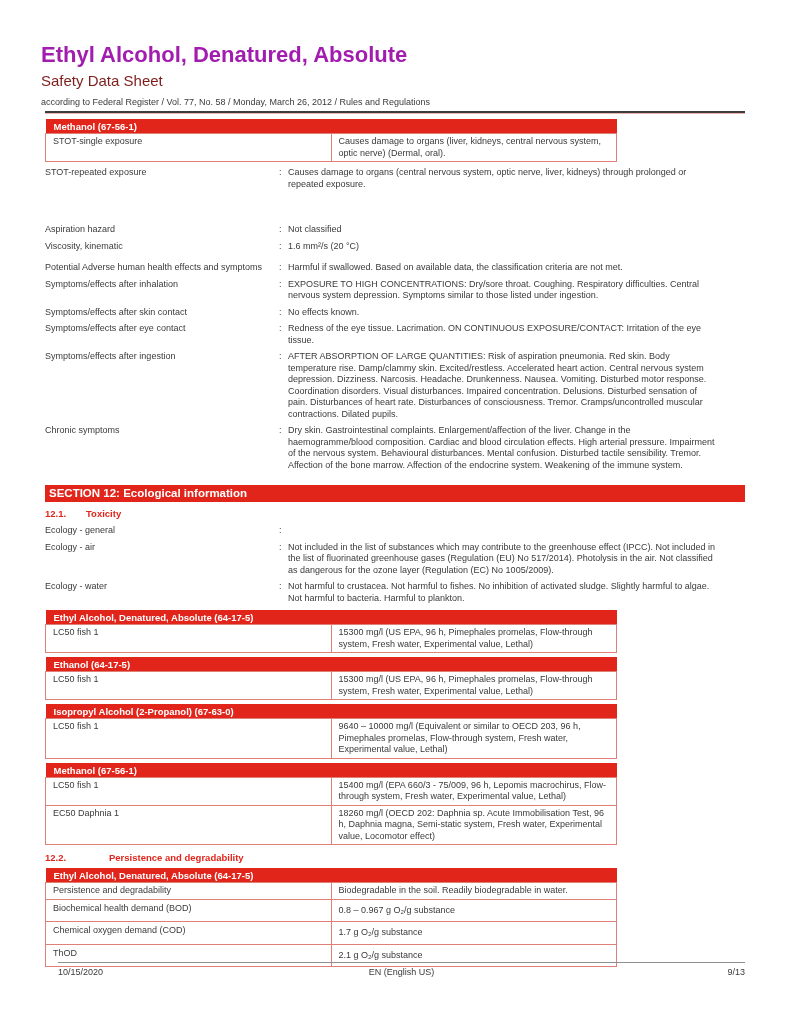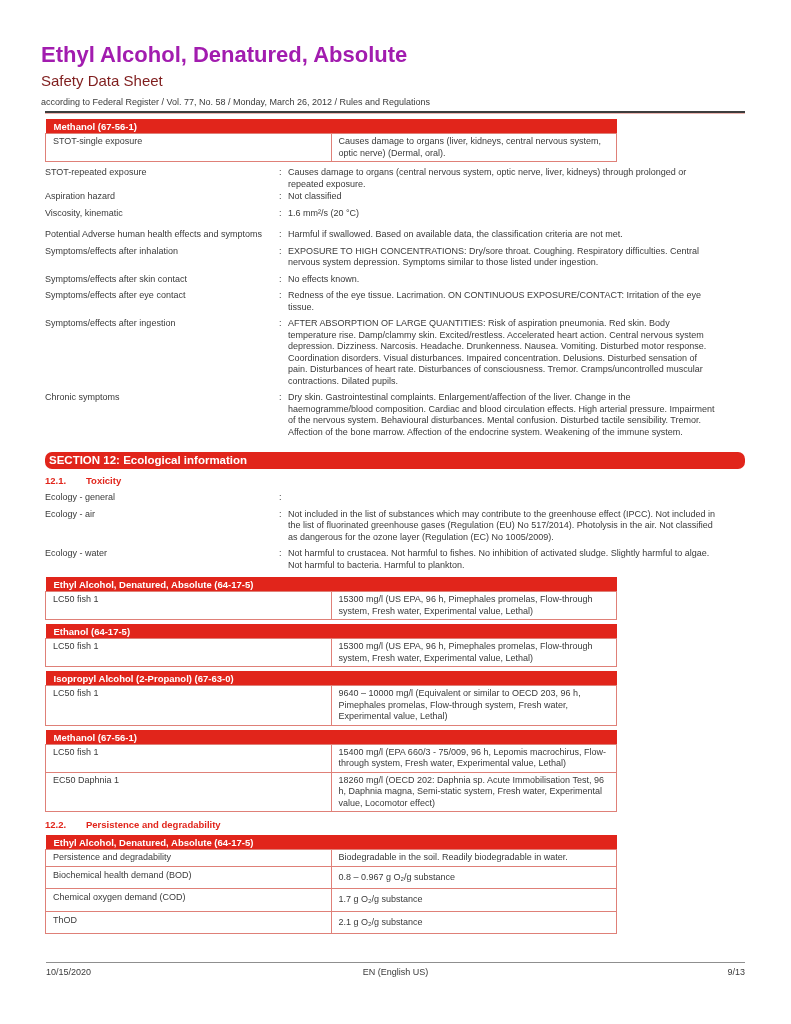--- a/index.html
+++ b/index.html
@@ -24,32 +24,32 @@
   table.sds th{background:var(--red);color:#fff;text-align:left;font-size:9.5px;font-weight:bold;padding:2px 7px 1px 8px;line-height:11px;}
   table.sds td{border:1px solid var(--tborder);padding:2px 7px;vertical-align:top;line-height:11.5px;}
   table.sds td.tl{width:221px;}
   table.tox{margin-top:4px;}
   table.tox .vwrap{display:inline-block;max-width:402px;}
   table.pers td.tall{padding-top:5px;padding-bottom:5px;}
   table.pers td.tl-tall{padding-top:3px;padding-bottom:7px;}
 
   .pairs{margin-top:5px;}
   .pair{display:flex;font-size:9px;line-height:11.5px;margin-top:5px;}
-  .pair.gap-lg{margin-top:1px;}
+  .pair.gap-lg{margin-top:34px;}
   .pair.gap-md{margin-top:10px;}
   .pl{width:234px;flex:none;}
   .pc{width:9px;flex:none;}
   .pv{width:430px;flex:none;}
 
-  .secbar{margin-top:14px;background:var(--red);color:#fff;font-weight:bold;font-size:11.5px;padding:2px 4px 3px 4px;line-height:12px;border-radius:7px;}
+  .secbar{margin-top:14px;background:var(--red);color:#fff;font-weight:bold;font-size:11.5px;padding:2px 4px 3px 4px;line-height:12px;}
   .subhead{display:flex;margin-top:6px;color:var(--red);font-weight:bold;font-size:9.5px;line-height:12px;}
-  .subhead.s2{margin-top:7px;}
+  .subhead.s2{margin-top:7px;gap:23px;}
   .subnum{width:41px;flex:none;}
 
-  .footer{position:absolute;left:46px;right:46px;top:962px;border-top:1px solid var(--footer-rule);padding-top:4px;display:flex;font-size:9px;}
+  .footer{position:absolute;left:58px;right:46px;top:962px;border-top:1px solid var(--footer-rule);padding-top:4px;display:flex;font-size:9px;}
   .footer span{flex:1;}
   .footer .c{text-align:center;}
   .footer .r{text-align:right;}
 </style>
 </head>
 <body>
 
 <div class="page">
   <div class="content">
 

